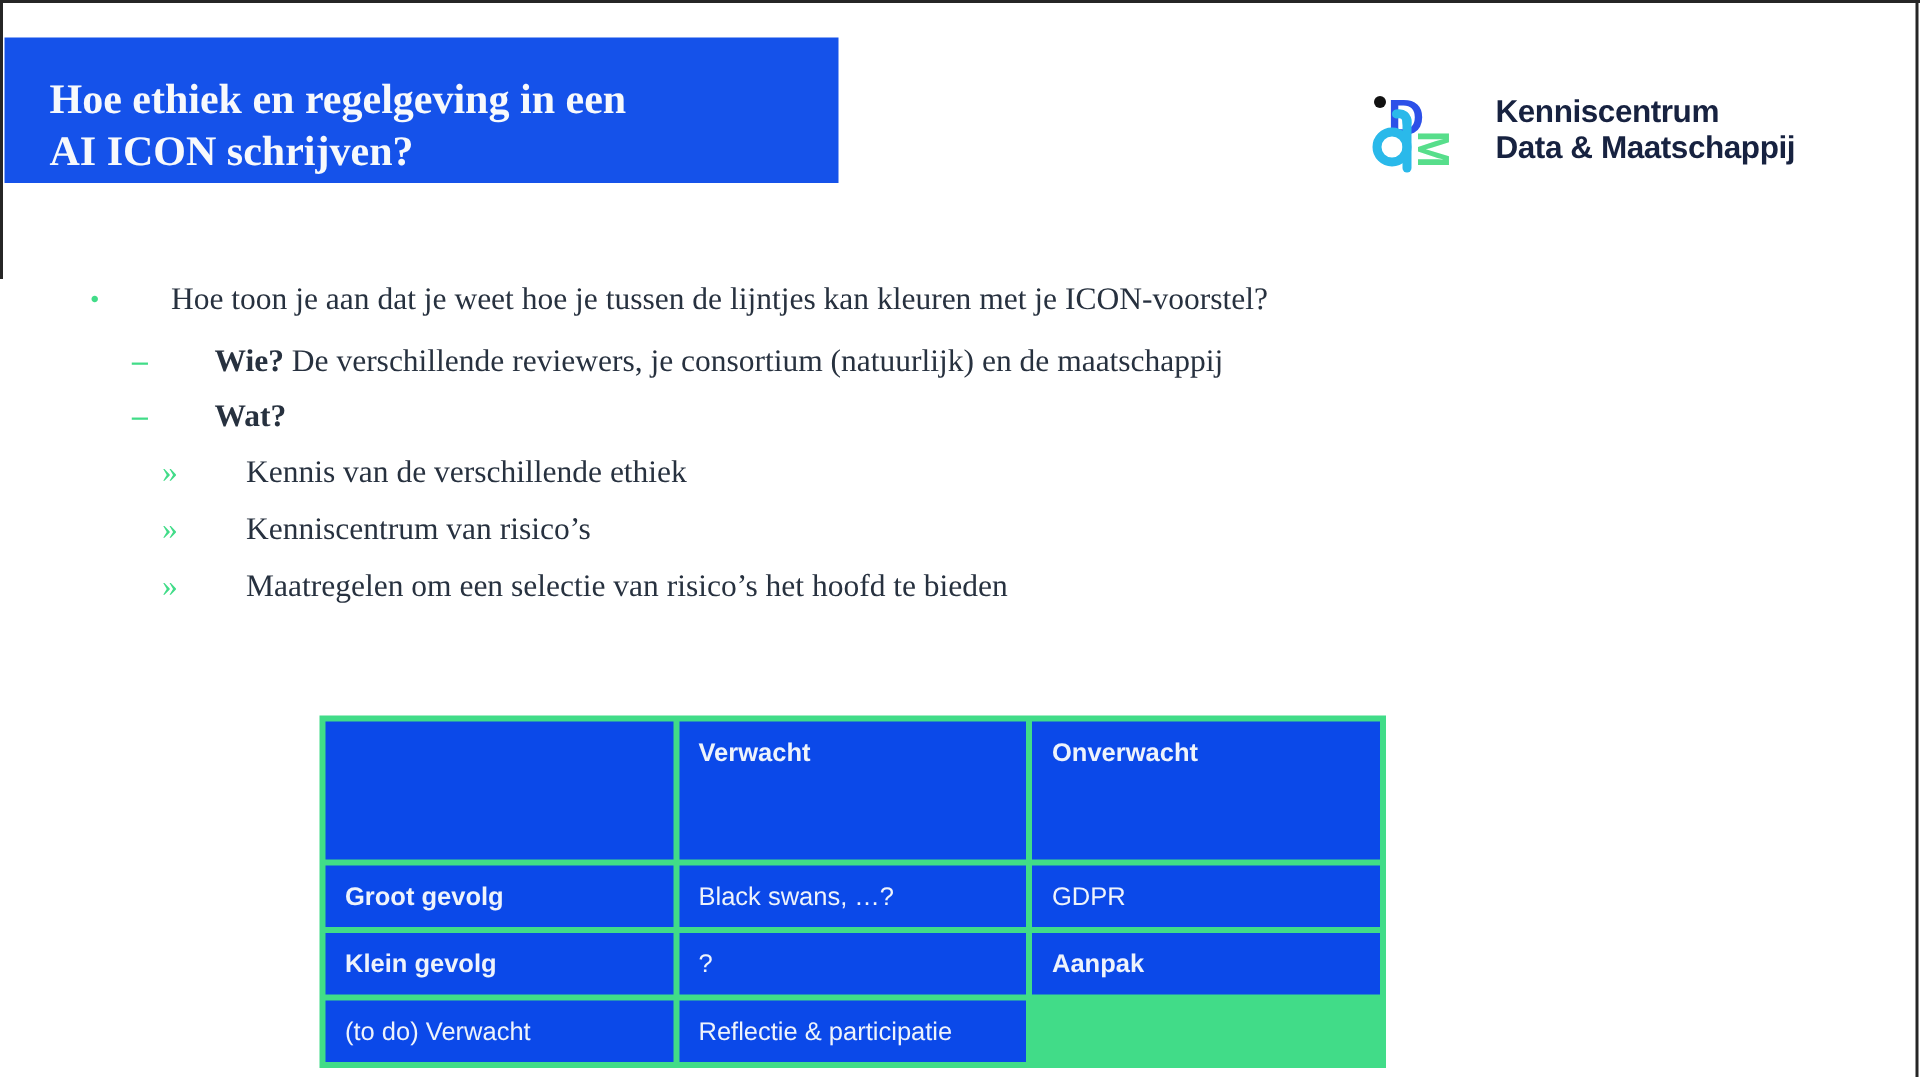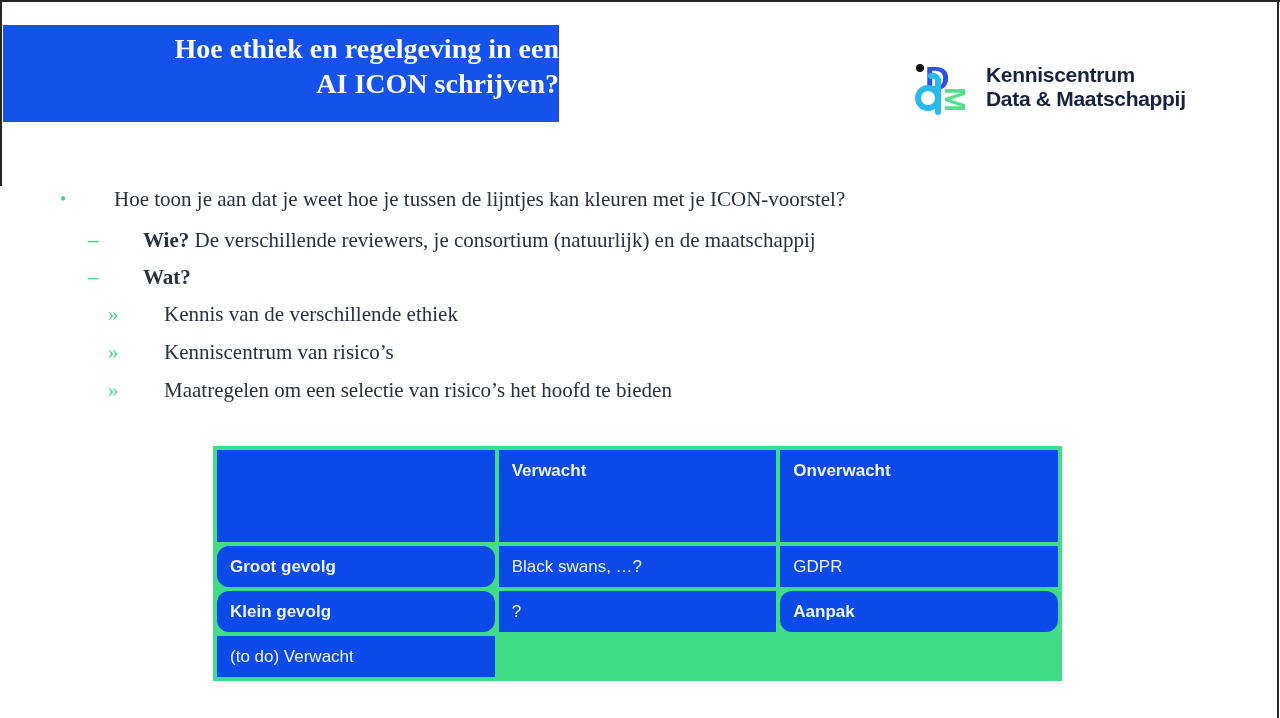--- a/index.html
+++ b/index.html
@@ -19,58 +19,58 @@
     font-family:"Liberation Serif","DejaVu Serif",serif;overflow:hidden;
   }
   .border-top{position:absolute;left:0;top:0;width:1280px;height:2px;background:var(--frame-dark);}
   .border-right{position:absolute;right:1px;top:0;width:2px;height:718px;background:var(--frame-dark);}
   .border-left{position:absolute;left:0;top:0;width:2px;height:186px;background:var(--frame-dark);}
 
   .title-box{
     position:absolute;left:3px;top:25px;width:556px;height:97px;
     background:var(--title-bg);color:#f7f9fc;
     font-weight:bold;font-size:28px;line-height:35px;
-    padding:6px 0 0 30px;box-sizing:border-box;text-align:right;
+    padding:24px 0 0 30px;box-sizing:border-box;
   }
 
   .logo{position:absolute;left:912px;top:57px;display:flex;align-items:center;gap:10px;}
   .logo-mark{width:64px;height:60px;}
   .logo-text{
     font-family:"Liberation Sans","DejaVu Sans",sans-serif;
     font-weight:bold;color:var(--logo-navy);
-    font-size:21px;line-height:24px;letter-spacing:-0.3px;white-space:nowrap;
+    font-size:21px;line-height:24px;letter-spacing:-0.3px;white-space:nowrap;margin-left:11px;
   }
 
   .content{position:absolute;left:60px;top:186px;width:1170px;color:var(--text-dark);font-size:21px;line-height:27px;}
   .row{display:flex;}
   .row .marker{color:var(--accent-green);flex:0 0 auto;}
   .row .txt{flex:1 1 auto;margin-left:36px;}
   .l1 .marker{width:18px;font-size:18px;}
   .l1{margin-bottom:14px;}
   .l2{margin-left:28px;margin-bottom:10px;}
   .l2 .marker{width:19px;font-weight:bold;}
   .l3{margin-left:48px;margin-bottom:11px;}
   .l3 .marker{width:20px;}
   .b{font-weight:bold;text-align:right;}
 
   .matrix{
-    position:absolute;left:213px;top:446px;width:849px;
+    position:absolute;left:213px;top:477px;width:711px;
     background:var(--accent-green);
     display:grid;grid-template-columns:1fr 1fr 1fr;
     grid-template-rows:92px 41px 41px 41px;
     gap:4px;padding:4px;box-sizing:border-box;
   }
   .cell{
     background:var(--table-bg);color:#eef3fb;
     font-family:"Liberation Sans","DejaVu Sans",sans-serif;
     font-size:17px;display:flex;align-items:center;
     padding:0 13px;overflow:hidden;
   }
   .cell.header{align-items:flex-start;padding-top:11px;font-weight:bold;}
-  .cell.rowhead{font-weight:bold;border-radius:12px;}
+  .cell.rowhead{font-weight:bold;}
 </style>
 </head>
 <body>
 
 <div class="slide">
   <div class="border-top"></div>
   <div class="border-right"></div>
   <div class="border-left"></div>
 
   <div class="title-box">
@@ -133,14 +133,15 @@
 
     <div class="cell rowhead">Groot gevolg</div>
     <div class="cell">Black swans, …?</div>
     <div class="cell">GDPR</div>
 
     <div class="cell rowhead">Klein gevolg</div>
     <div class="cell">?</div>
 
     <div class="cell rowhead">Aanpak</div>
     <div class="cell">(to do) Verwacht</div>
+    <div class="cell">Reflectie &amp; participatie</div>
   </div>
 </div>
 
 </body></html>

